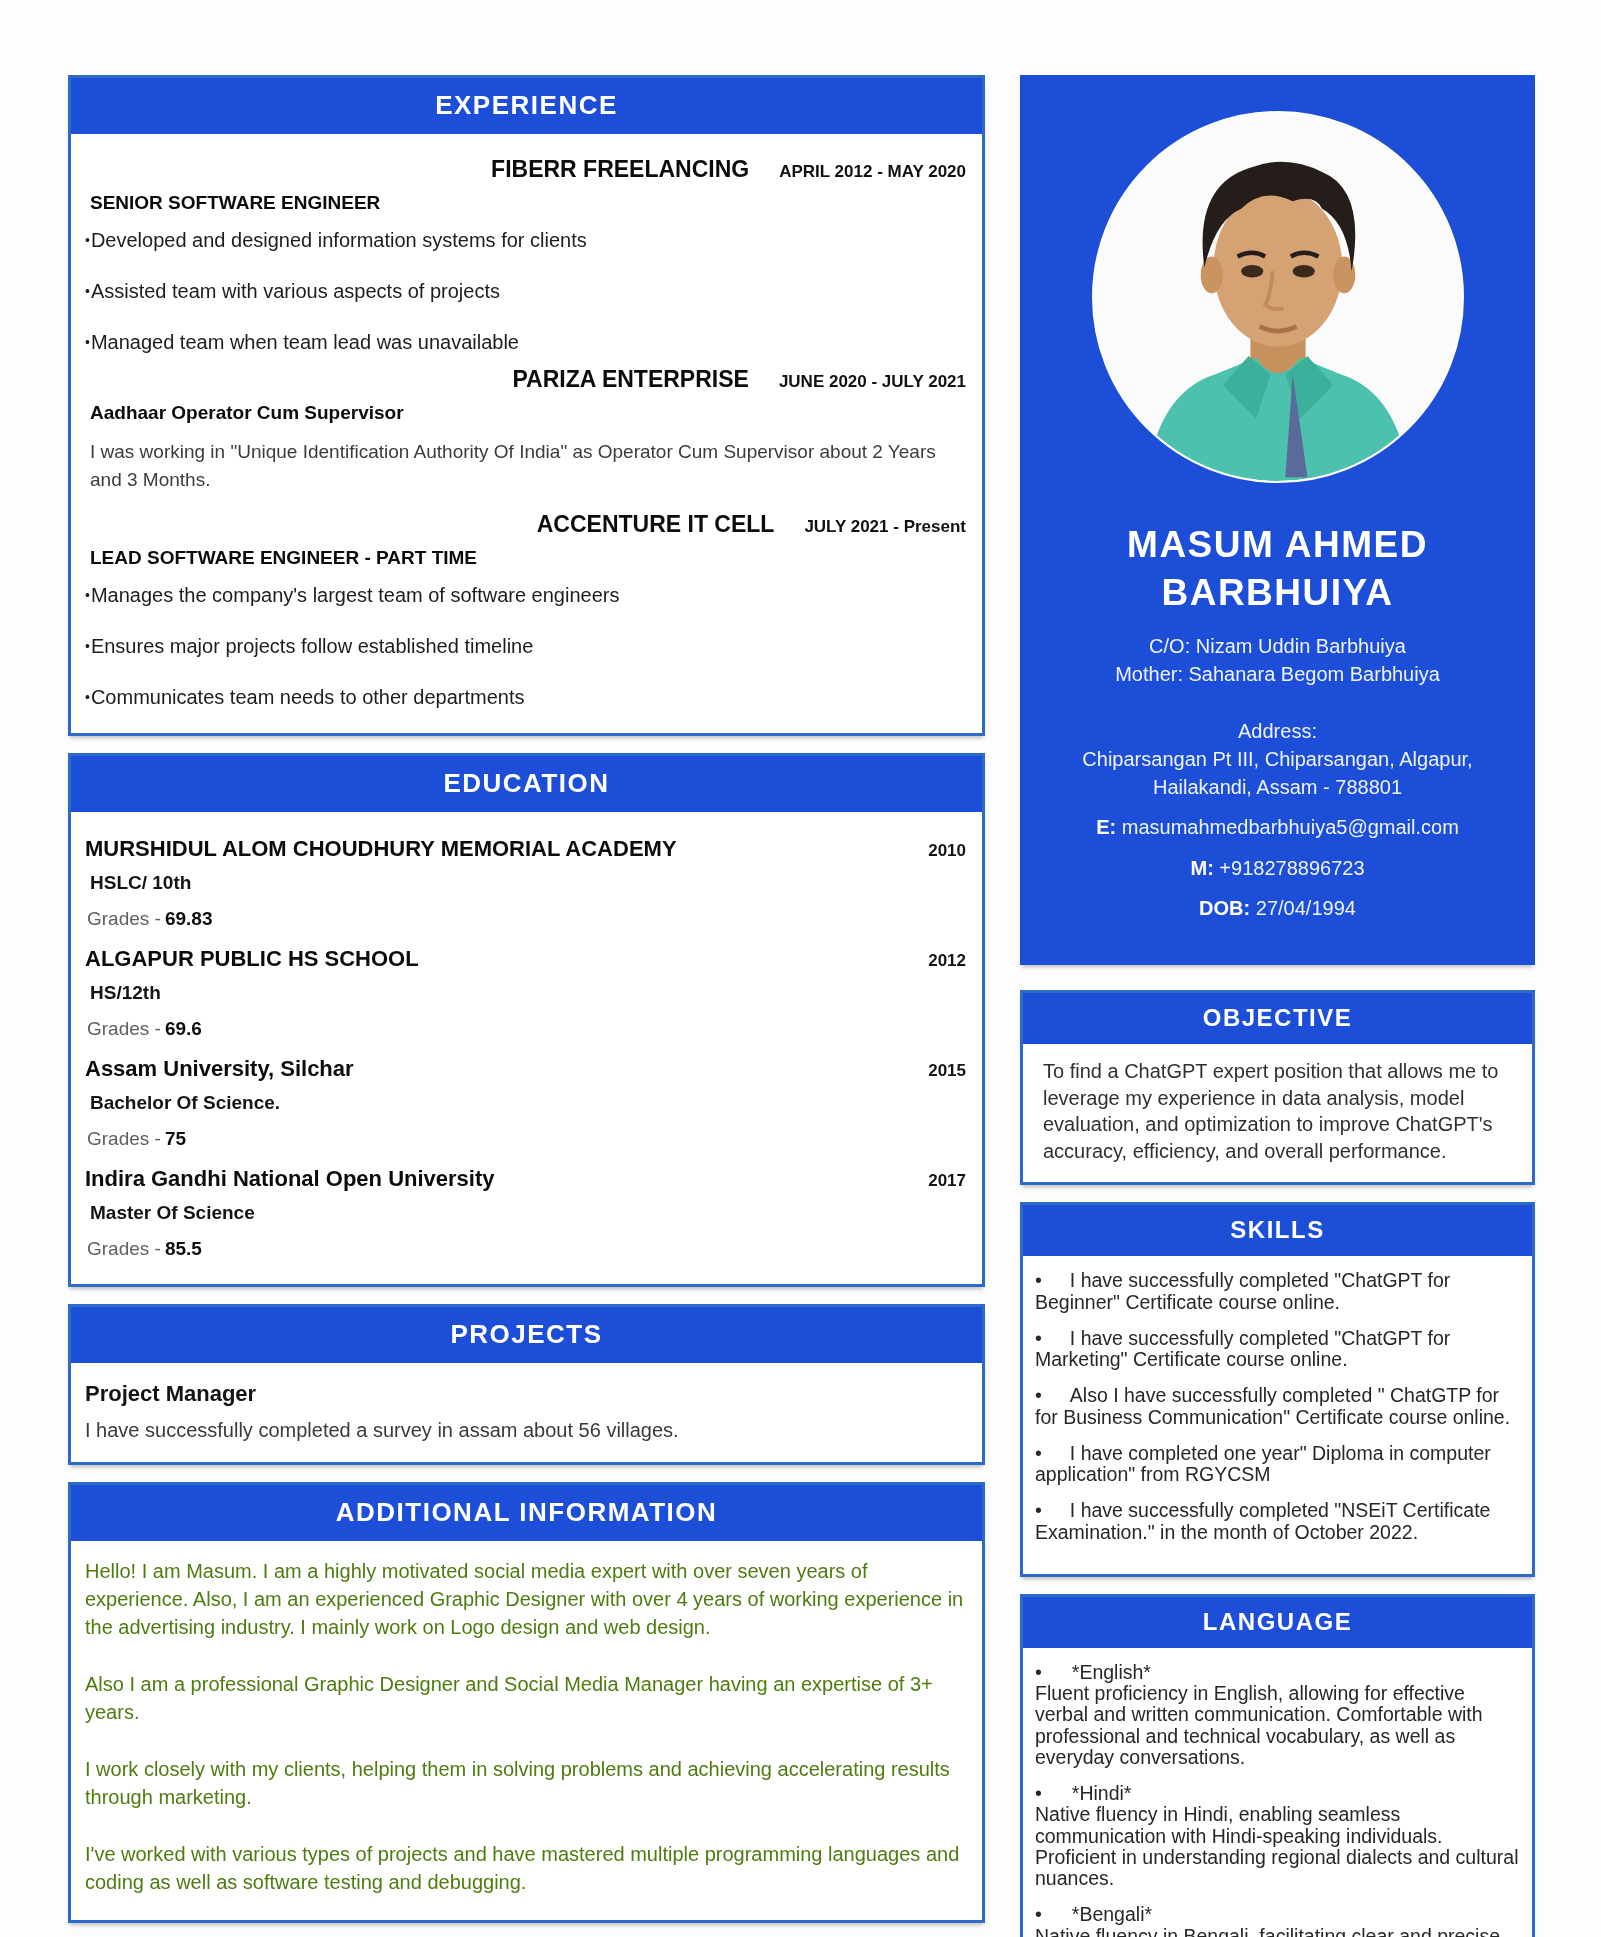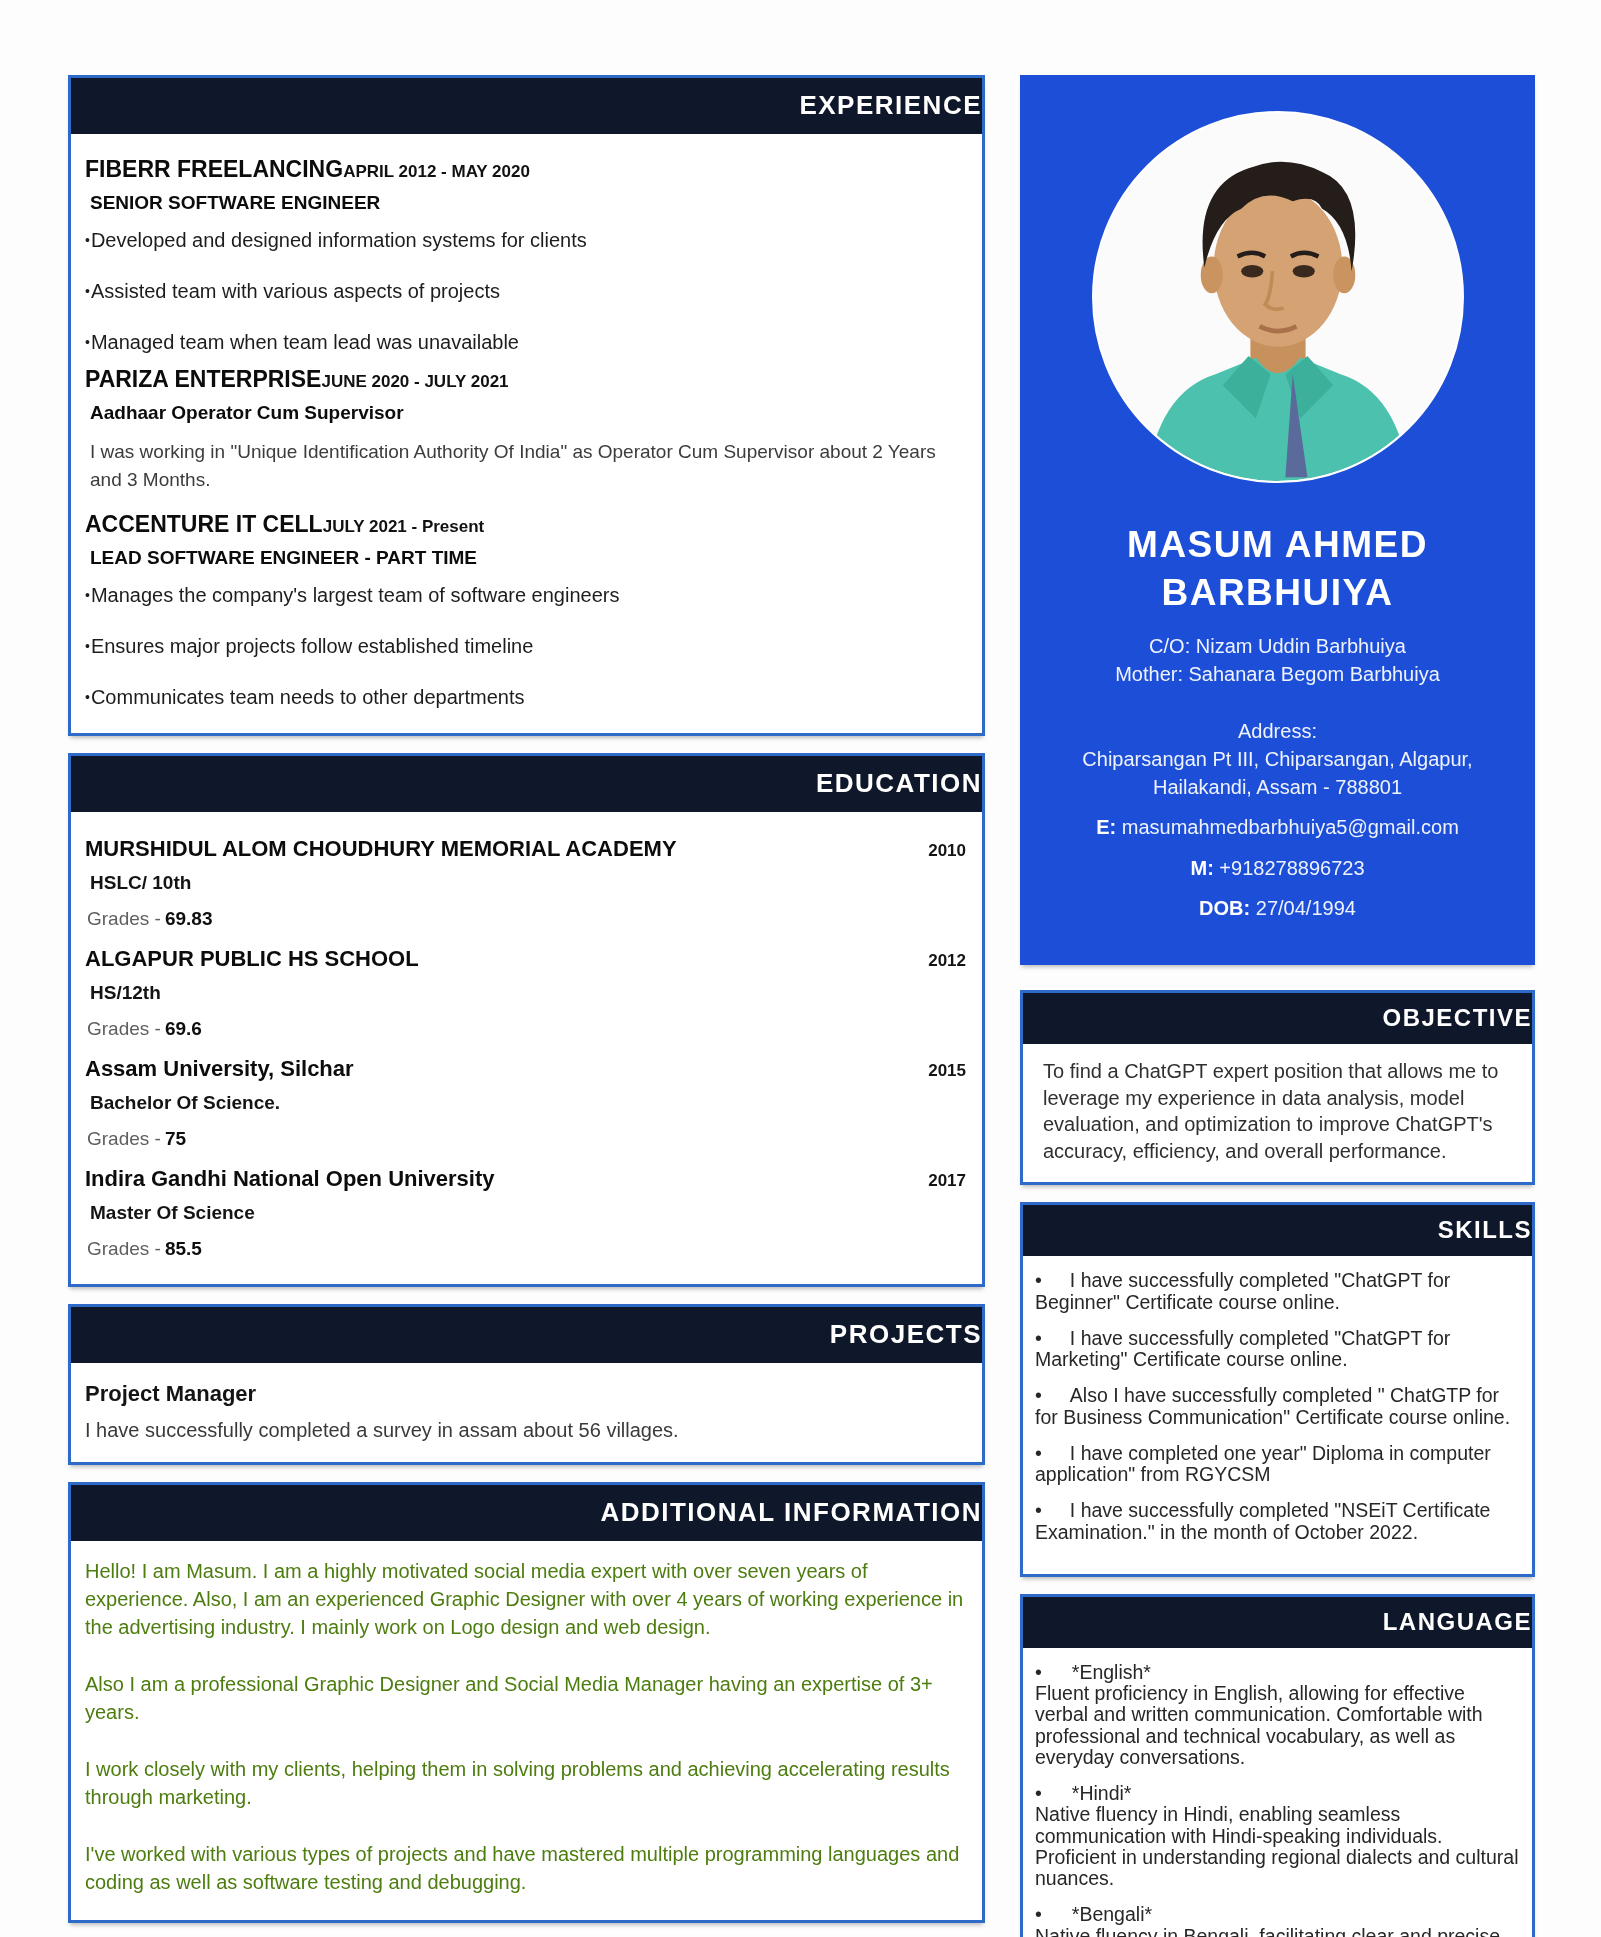--- a/index.html
+++ b/index.html
@@ -3,28 +3,28 @@
 <meta charset="utf-8">
 <style>
   html,body{margin:0;padding:0;background:#fdfdfe;}
   .page{position:relative;width:1601px;height:1937px;background:#fdfdfe;
         font-family:"Liberation Sans","DejaVu Sans",sans-serif;color:#141414;overflow:hidden;}
   .col-left{position:absolute;left:68px;top:75px;width:917px;}
   .col-right{position:absolute;left:1020px;top:75px;width:515px;}
 
   .box{border:3px solid #2e6bc8;background:#ffffff;margin-bottom:17px;
        box-shadow:0 4px 4px -2px rgba(70,70,70,.35);}
-  .banner{background:#0f172a;color:#ffffff;text-align:right;font-weight:bold;
+  .banner{background:#1d4ed8;color:#ffffff;text-align:center;font-weight:bold;
           font-size:26px;letter-spacing:1.5px;padding:12px 0 13px;}
   .banner.small{font-size:24px;padding:11px 0 12px;}
 
   
   .exp-body{padding:10px 16px 14px 14px;}
   .job{margin-top:12px;}
-  .job-head{display:flex;justify-content:flex-start;align-items:baseline;}
+  .job-head{display:flex;justify-content:flex-end;align-items:baseline;gap:30px;}
   .company{font-size:23px;font-weight:bold;color:#0c0c0c;}
   .dates{font-size:17px;font-weight:bold;color:#111;white-space:nowrap;}
   .role{font-size:19px;font-weight:bold;margin:9px 0 14px 5px;color:#0c0c0c;}
   .bullet-line{font-size:20px;color:#1d1d1d;margin:0 0 27px 0;line-height:1.2;}
   .bullet-line:last-child{margin-bottom:10px;}
   .b-dot{font-size:14px;vertical-align:2px;margin-right:1px;}
   .job-para{font-size:19px;color:#3c3c3c;line-height:1.45;margin:0 0 18px 5px;}
 
   
   .edu-body{padding:8px 16px 18px 14px;}

